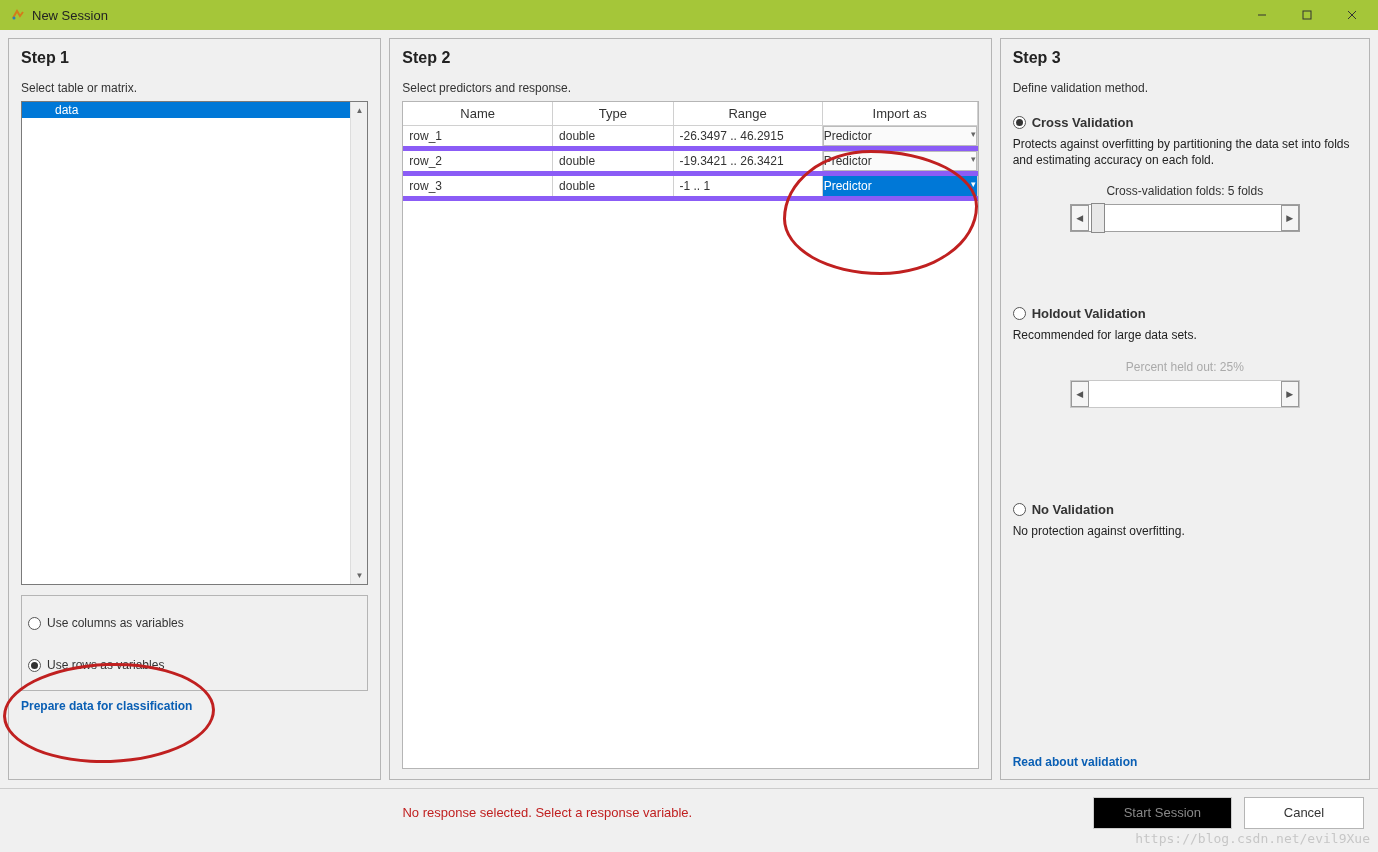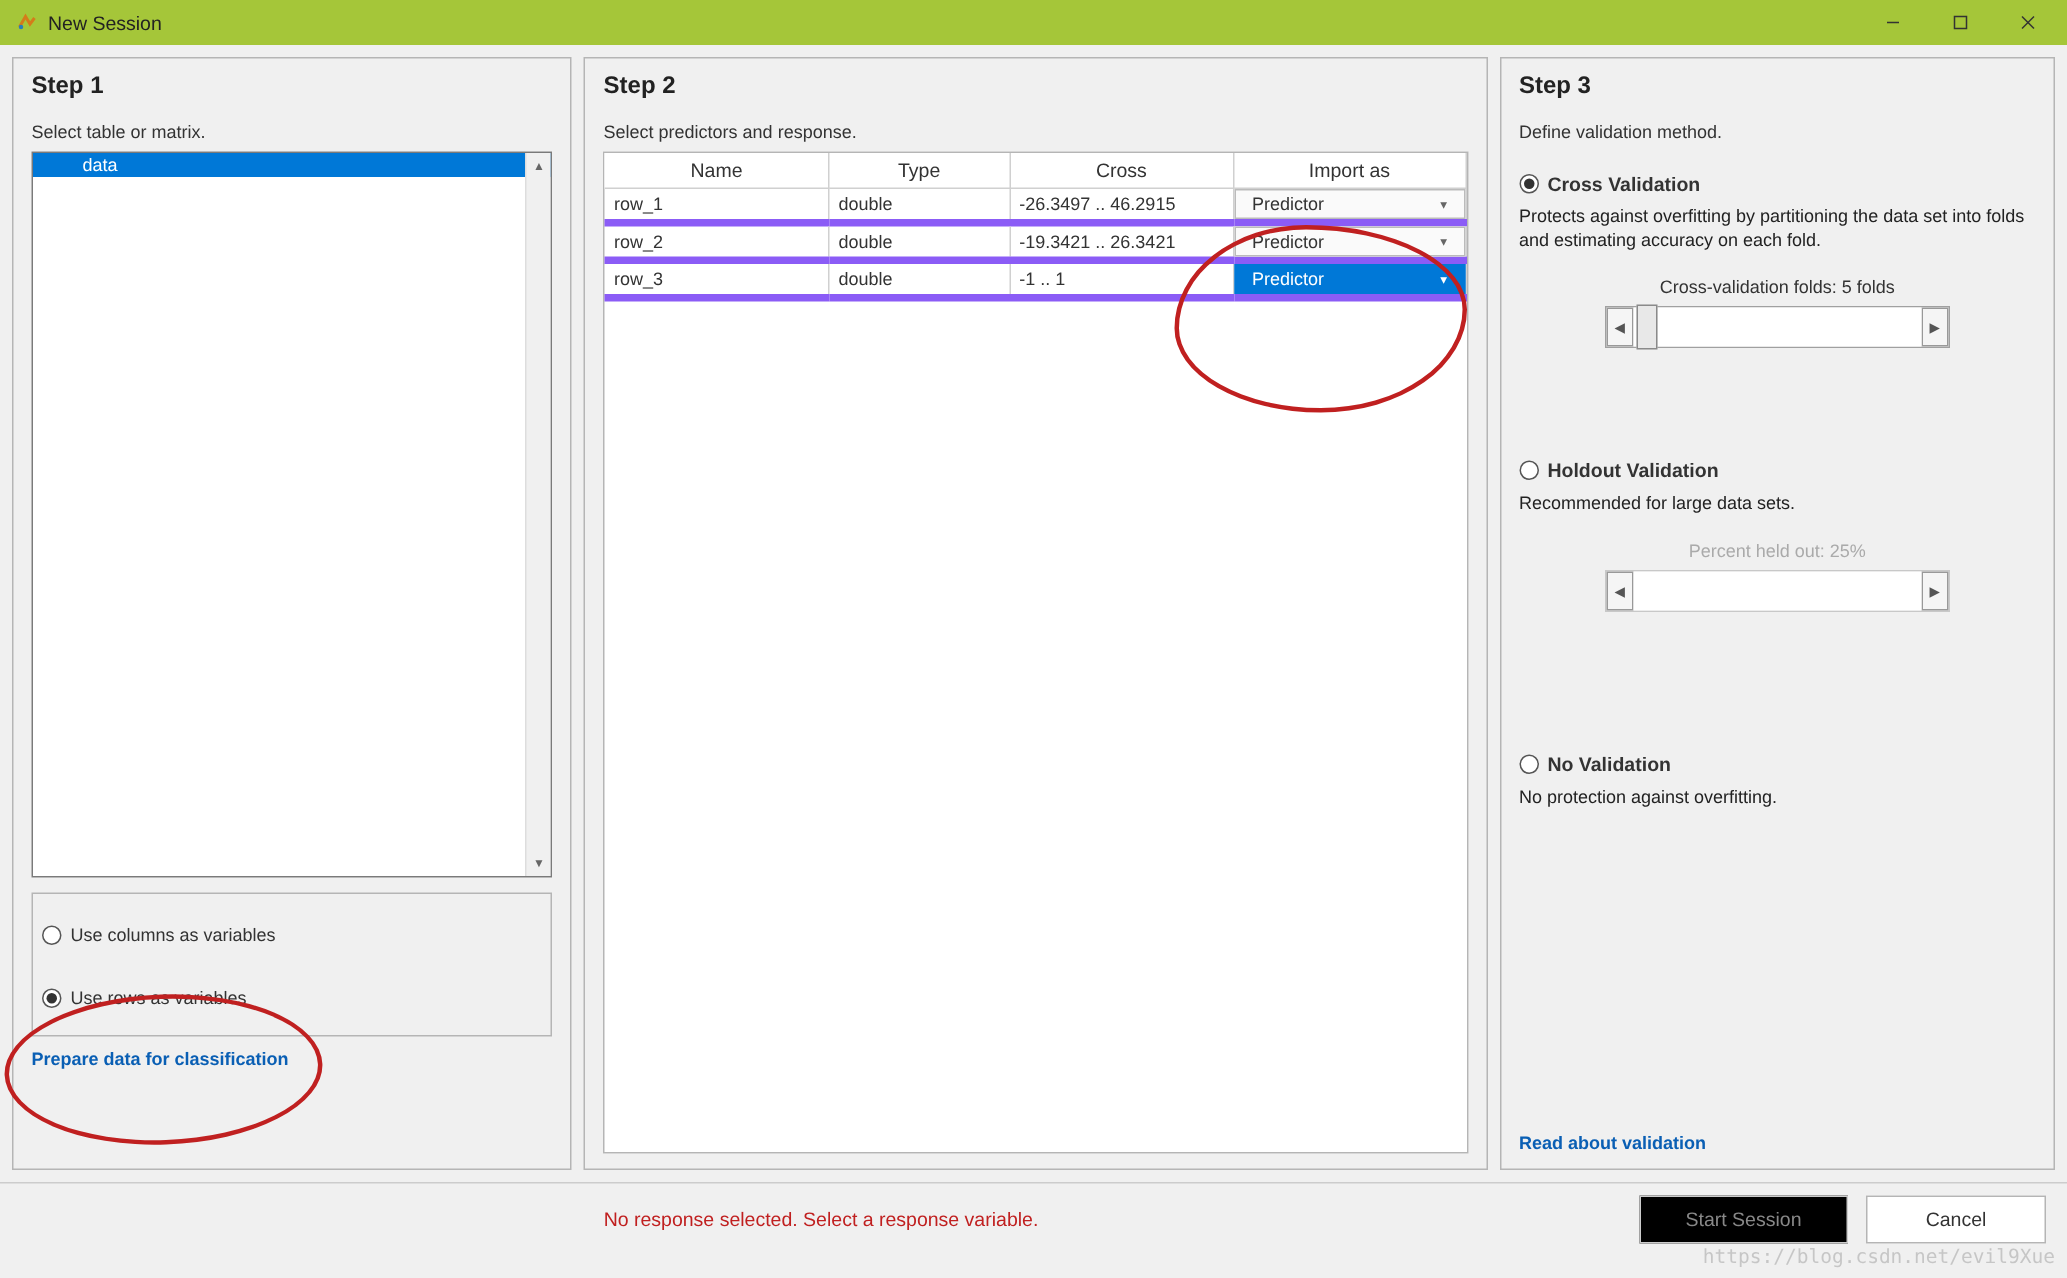--- a/index.html
+++ b/index.html
@@ -162,23 +162,23 @@
       padding: 2px 6px;
       border-right: 1px solid #d0d0d0;
       border-bottom: 5px solid #8b5cf6;
       height: 20px;
     }
     .select-cell {
       padding: 0 !important;
     }
     .faux-select {
       display: flex;
-      align-items: center;
+      align-items: flex-start;
       justify-content: space-between;
-      padding: 2px 11px;
+      padding: 2px 0;
       height: 20px;
       border: 1px solid #bbb;
       background: #fafafa;
       position: relative;
     }
     .faux-select.selected {
       background: #0078d7;
       color: #fff;
       border-color: #0078d7;
     }
@@ -370,21 +370,21 @@
         <colgroup>
             <col style="width:26%">
             <col style="width:21%">
             <col style="width:26%">
             <col style="width:27%">
           </colgroup>
         <thead>
           <tr>
             <th>Name</th>
             <th>Type</th>
-            <th>Cross</th>
+            <th>Range</th>
             <th>Import as</th>
           </tr>
         </thead>
         <tbody>
           <tr>
             <td>row_1</td>
             <td>double</td>
             <td>-26.3497 .. 46.2915</td>
             <td class="select-cell">
                 <div class="faux-select">

